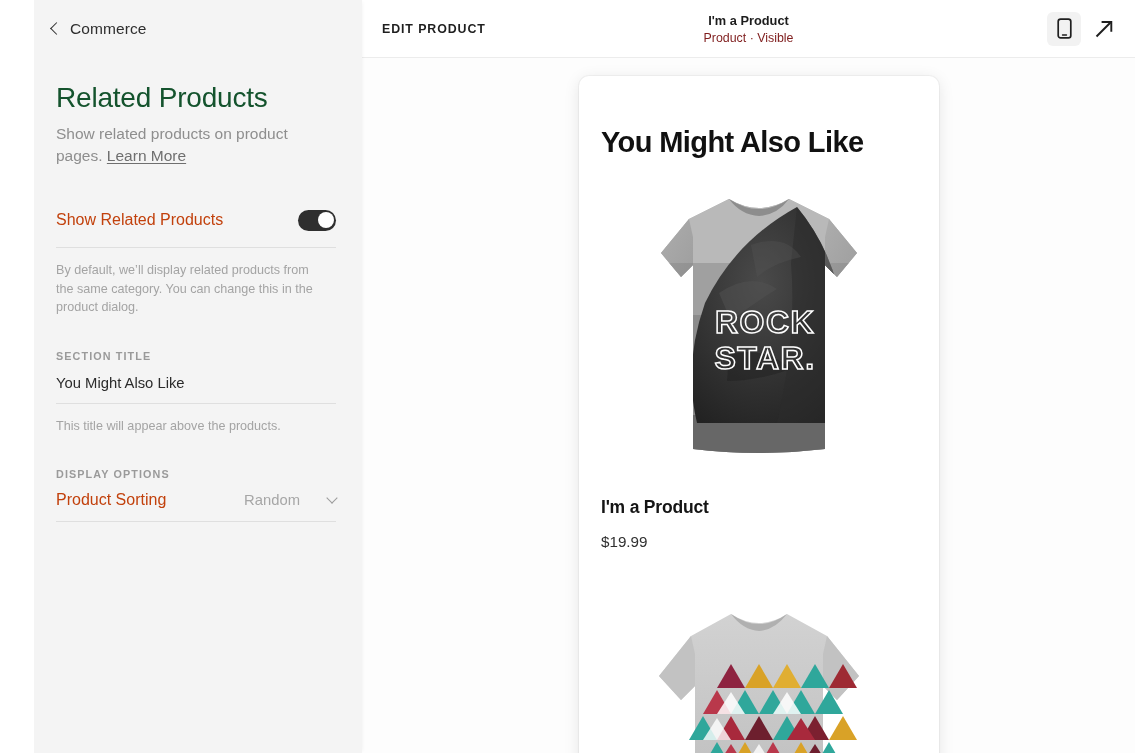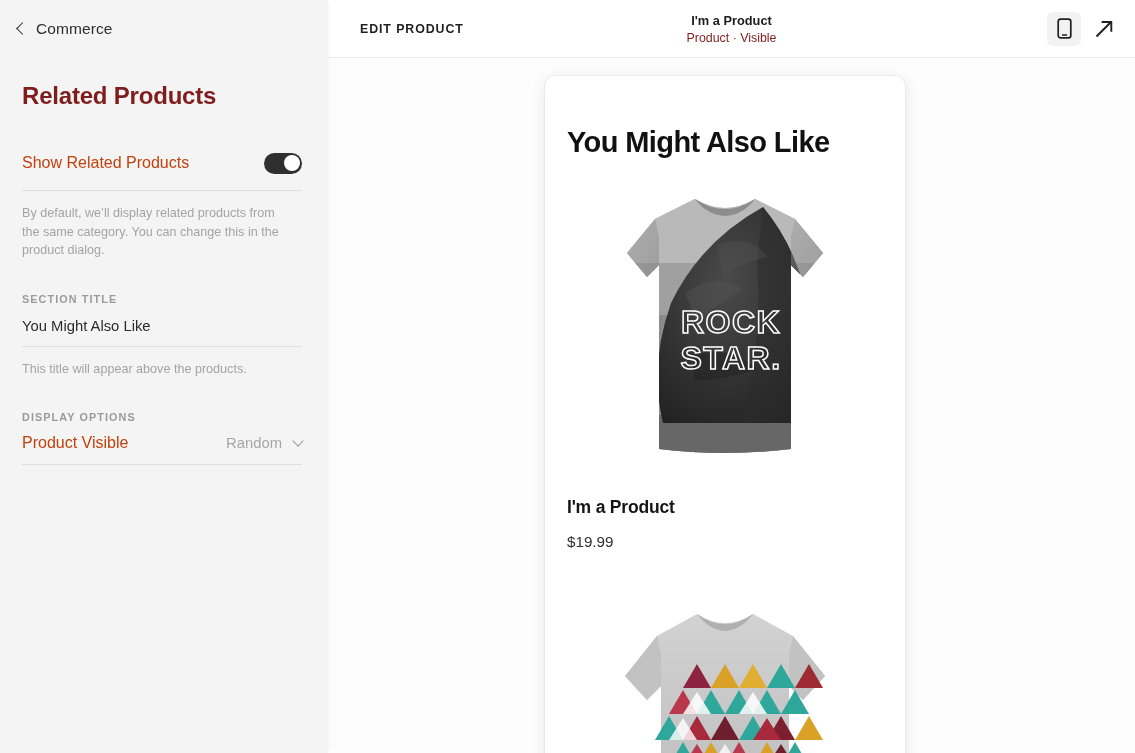--- a/index.html
+++ b/index.html
@@ -13,38 +13,39 @@
   .app { display: flex; width: 1135px; height: 753px; }
 
   
   .sidebar {
     width: 328px; height: 753px;
     background: #f4f4f4;
     position: relative;
     flex: 0 0 328px;
     box-shadow: 2px 0 4px -2px rgba(0,0,0,0.06);
     z-index: 5;
+    margin-left: 34px;
   }
   .back-link {
     display: flex; align-items: center; gap: 9px;
     padding: 20px 0 0 18px;
     cursor: pointer;
   }
   .chev-left {
     display: inline-block; width: 9px; height: 9px;
     border-left: 1.8px solid #2e2e2e;
     border-bottom: 1.8px solid #2e2e2e;
     transform: rotate(45deg);
     margin-bottom: 1px;
   }
   .back-label { font-size: 15.5px; color: #2e2e2e; letter-spacing: .1px; }
 
   .sb-body { padding: 0 26px 0 22px; }
   .sb-title {
-    font-size: 24px; font-weight: bold; color: #7f1d1d;
+    font-size: 28px; font-weight: normal; color: #14532d;
     margin-top: 44px; letter-spacing: -.2px;
   }
   .sb-sub {
     font-size: 15.5px; color: #8e8e8e; line-height: 1.42;
     margin-top: 9px; max-width: 272px;
   }
   .sb-sub .learn {
     color: #6f6f6f; text-decoration: underline; cursor: pointer;
     text-underline-offset: 2px;
   }
@@ -84,40 +85,40 @@
     cursor: text; outline: none;
   }
   .sec-gap-3 { margin-top: 33px; }
 
   .select-row {
     display: flex; align-items: center; justify-content: space-between;
     margin-top: 11px; cursor: pointer;
   }
   .select-val {
     font-size: 14.8px; color: #a6a6a6;
-    display: flex; align-items: center; gap: 12px;
+    display: flex; align-items: center; gap: 28px;
   }
   .chev-down {
     display: inline-block; width: 8px; height: 8px;
     border-right: 1.6px solid #9b9b9b;
     border-bottom: 1.6px solid #9b9b9b;
     transform: rotate(45deg); margin-bottom: 4px;
   }
 
   
   .pane { flex: 1; height: 753px; background: #fdfdfd; position: relative; }
 
   .topbar {
     height: 58px; width: 100%;
     border-bottom: 1px solid #ececec;
     display: flex; align-items: center;
     position: relative; background: #ffffff;
   }
   .edit-product {
-    position: absolute; left: 32px;
+    position: absolute; left: 20px;
     font-size: 12.4px; font-weight: bold; letter-spacing: .9px;
     color: #1f1f1f; cursor: pointer;
   }
   .title-block { margin: 0 auto; text-align: center; }
   .tb-title { font-size: 12.8px; font-weight: bold; color: #1d1d1d; }
   .tb-sub { font-size: 12.4px; color: #7f1d1d; margin-top: 3px; }
 
   .tb-actions {
     position: absolute; right: 14px;
     display: flex; align-items: center; gap: 6px;
@@ -172,20 +173,21 @@
 
     <div class="back-link">
       <span class="chev-left"></span>
       <span class="back-label">Commerce</span>
     </div>
 
     <div class="sb-body">
 
       <h1 class="sb-title">Related Products</h1>
 
+      <p class="sb-sub"><span>Show related products on product pages. </span><span class="learn">Learn More</span></p>
 
       <div class="row sec-gap-1">
         <span class="row-label">Show Related Products</span>
         <div class="toggle">
           <span class="knob"></span>
         </div>
       </div>
 
       <div class="divider"></div>
 
@@ -194,21 +196,21 @@
       <div class="sec-gap-2">
         <div class="field-label">SECTION TITLE</div>
         <div class="field-value">You Might Also Like</div>
         <div class="divider"></div>
         <p class="help-text">This title will appear above the products.</p>
       </div>
 
       <div class="sec-gap-3">
         <div class="field-label">DISPLAY OPTIONS</div>
         <div class="select-row">
-          <span class="row-label">Product Visible</span>
+          <span class="row-label">Product Sorting</span>
           <span class="select-val">
             <span>Random</span>
             <span class="chev-down"></span>
           </span>
         </div>
         <div class="divider"></div>
       </div>
 
     </div>
   </aside>

